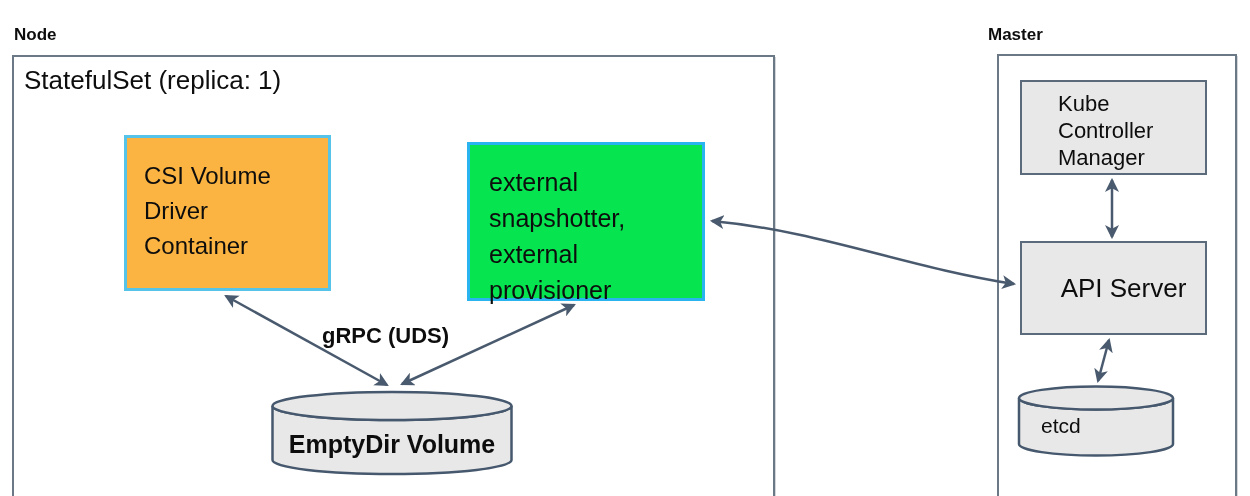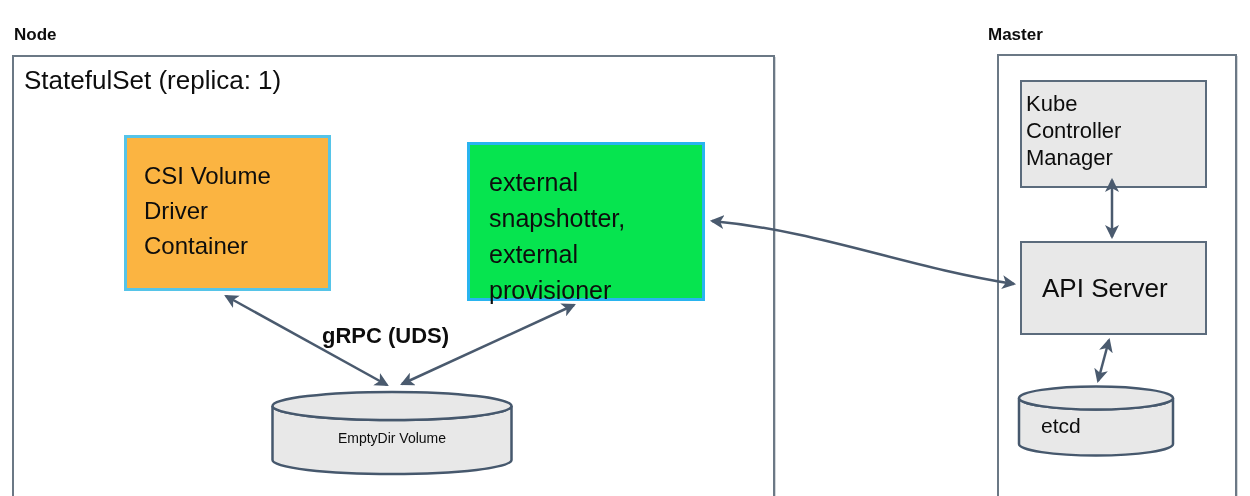--- a/index.html
+++ b/index.html
@@ -21,24 +21,24 @@
   }
   .ext-box {
     left:467px; top:123px; width:238px; height:159px;
     background:#06e44f; border:3px solid #29b4ef;
     padding:19px 0 0 19px; font-size:25px; line-height:36px;
   }
   .graybox {
     position:absolute; box-sizing:border-box; z-index:2;
     background:#e8e8e8; border:2px solid #5b6b7c;
   }
-  .kcm-box { left:1020px; top:61px; width:187px; height:108px; padding:8px 0 0 4px; font-size:22px; line-height:27px; }
-  .api-box { left:1020px; top:222px; width:187px; height:94px; display:flex; align-items:center; padding-left:20px; font-size:26px; }
+  .kcm-box { left:1020px; top:61px; width:187px; height:95px; padding:8px 0 0 36px; font-size:22px; line-height:27px; }
+  .api-box { left:1020px; top:222px; width:187px; height:94px; display:flex; align-items:center; padding-left:20px; font-size:26px;justify-content:center; }
   .grpc-label { position:absolute; left:322px; top:304px; font-size:22px; font-weight:700; z-index:2; }
-  .emptydir-label { position:absolute; left:278px; top:411px; width:228px; text-align:center; font-size:14px; z-index:6; }
+  .emptydir-label { position:absolute; left:278px; top:411px; width:228px; text-align:center; font-size:25px; z-index:6;font-weight:bold; }
   .etcd-label { position:absolute; left:1041px; top:395px; font-size:21px; z-index:6; }
   svg.connectors { position:absolute; left:0; top:0; z-index:5; pointer-events:none; }
 </style>
 </head>
 <body>
 
 <div class="canvas">
 
   <div class="frame-label" style="left:14px; top:6px;">Node</div>
   <div class="frame" style="left:12px; top:36px; width:759px; height:444px;"></div>

